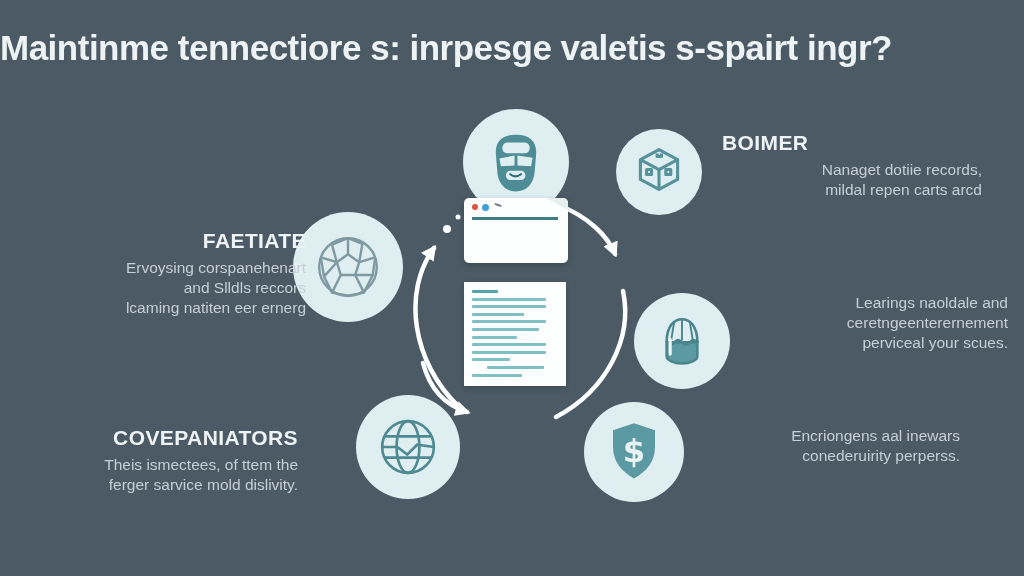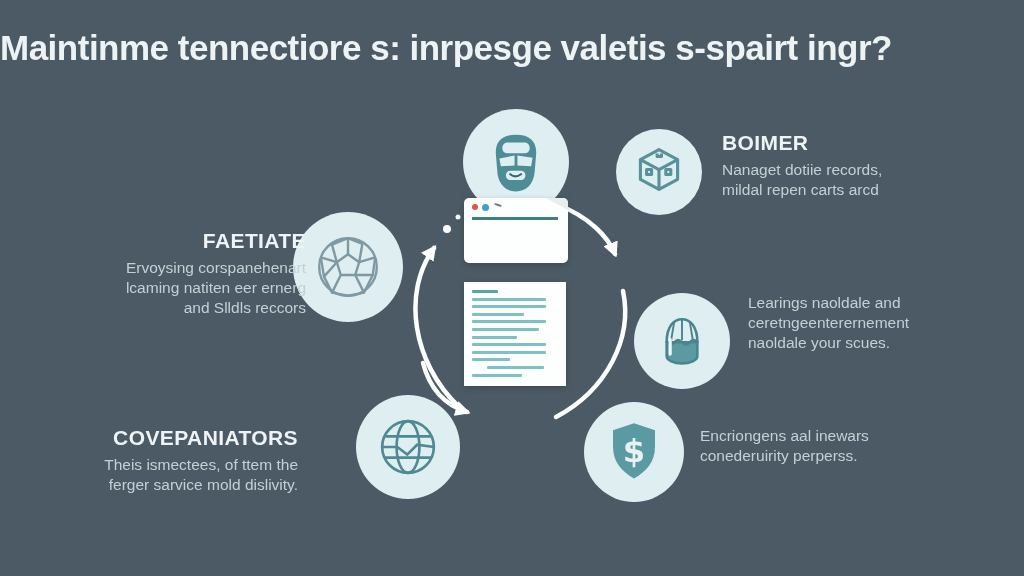--- a/index.html
+++ b/index.html
@@ -48,21 +48,21 @@
     position:absolute;left:464px;top:282px;width:102px;height:104px;
     background:#fdfefe;box-shadow:0 2px 6px rgba(0,0,0,0.18);
     padding:8px 8px 0 8px;box-sizing:border-box;
   }
   .doc-line{height:3px;background:#7fc0c4;border-radius:1px;margin-bottom:4.6px;}
   .doc-line.dark{background:#55a5ab;}
 
   
   .block{position:absolute;width:260px;}
   .block .head{color:#eef3f5;font-size:21px;font-weight:700;letter-spacing:0.4px;margin-bottom:5px;}
-  .block .line{color:#c5d0d6;font-size:15.5px;line-height:20px;}
+  .block .line{color:#c5d0d6;font-size:15.5px;line-height:20px;text-align:right;}
   .align-right{text-align:right;}
   .b-faetiate{right:718px;top:229px;}
   .b-boimer{left:722px;top:131px;}
   .b-faictier{left:748px;top:293px;}
   .b-covepaniators{right:726px;top:426px;}
   .b-puckers{left:700px;top:426px;}
 
   .arrows{position:absolute;left:0;top:0;}
 </style>
 </head>
@@ -186,34 +186,34 @@
 <div class="bubble c-shield">
   <svg width="70" height="70" viewBox="0 0 100 100">
     <path d="M50,9 L80,19 L80,42 C80,64 68,77 50,88 C32,77 20,64 20,42 L20,19 Z" fill="#5b9aa2"></path>
     <text x="50" y="64" text-anchor="middle" font-family="DejaVu Sans, sans-serif" font-size="46" font-weight="bold" fill="#e9f2f3">$</text>
   </svg>
 </div>
 
 <div class="block align-right b-faetiate">
   <div class="head">FAETIATE</div>
   <div class="line">Ervoysing corspanehenart</div>
+  <div class="line">and Slldls reccors</div>
   <div class="line">lcaming natiten eer ernerg</div>
-  <div class="line">and Slldls reccors</div>
 </div>
 
 <div class="block b-boimer">
   <div class="head">BOIMER</div>
   <div class="line">Nanaget dotiie records,</div>
   <div class="line">mildal repen carts arcd</div>
 </div>
 
 <div class="block b-faictier">
   <div class="line">Learings naoldale and</div>
   <div class="line">ceretngeenterernement</div>
-  <div class="line">naoldale your scues.</div>
+  <div class="line">perviceal your scues.</div>
 </div>
 
 <div class="block align-right b-covepaniators">
   <div class="head">COVEPANIATORS</div>
   <div class="line">Theis ismectees, of ttem the</div>
   <div class="line">ferger sarvice mold dislivity.</div>
 </div>
 
 <div class="block b-puckers">
   <div class="line">Encriongens aal inewars</div>

